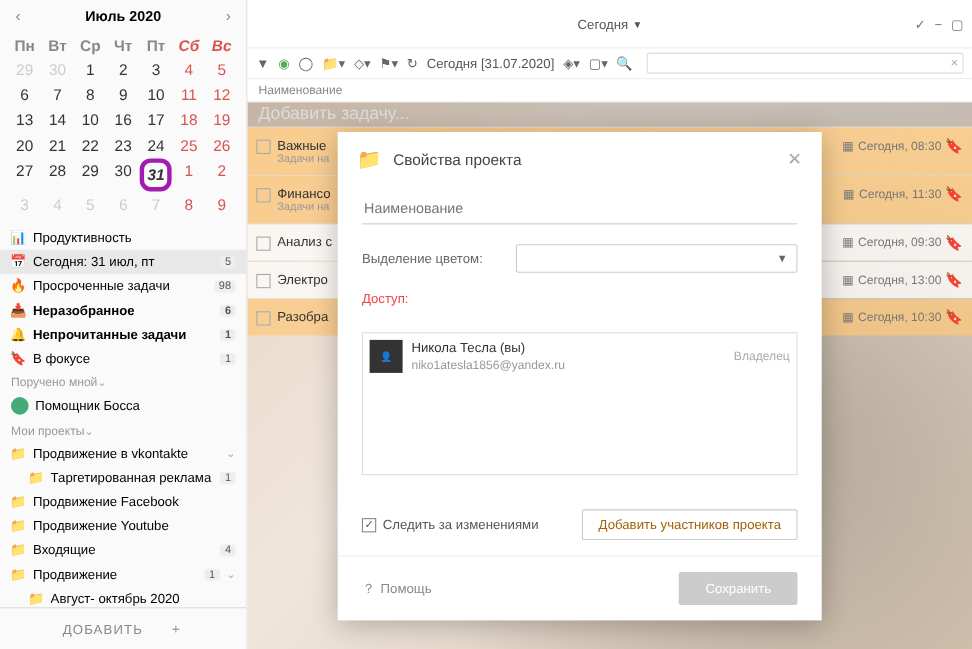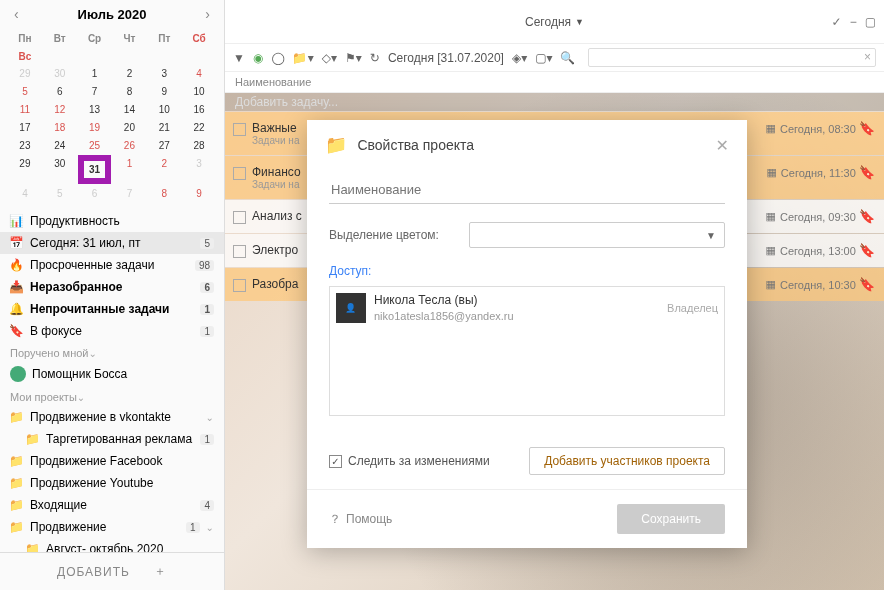--- a/index.html
+++ b/index.html
@@ -5,27 +5,27 @@
 * { margin: 0; padding: 0; box-sizing: border-box; font-family: "Segoe UI", Arial, sans-serif; }
 body { width: 884px; height: 590px; overflow: hidden; background: #f5f5f5; position: relative; }
 .app { display: flex; width: 100%; height: 100%; }
 
 
 .sidebar { width: 225px; background: #fafafa; border-right: 1px solid #ddd; display: flex; flex-direction: column; font-size: 12px; }
 .cal-header { display: flex; align-items: center; justify-content: space-between; padding: 6px 10px; }
 .cal-month { font-weight: 700; font-size: 13px; }
 .cal-nav { color: #888; cursor: pointer; padding: 0 4px; font-size: 14px; }
 .calendar { padding: 2px 8px 8px 8px; }
-.cal-grid { display: grid; grid-template-columns: repeat(6, 1fr); gap: 1px; text-align: center; font-size: 10px; }
+.cal-grid { display: grid; grid-template-columns: repeat(7, 1fr); gap: 1px; text-align: center; font-size: 14px; }
 .cal-dh { color: #888; padding: 3px 0; font-weight: 600; }
-.cal-dh.wk { color: #d9534f; }
+.cal-dh.wk { color: #d9534f; font-style: italic; }
 .cal-day { padding: 3px 0; color: #333; cursor: pointer; }
 .cal-day.other { color: #ccc; }
 .cal-day.wk { color: #d9534f; }
-.cal-day.today { border: 6px solid #a21caf; border-radius: 0; font-weight: bold; }
+.cal-day.today { border: 4px solid #a21caf; border-radius: 10px; font-weight: bold; font-style: italic; }
 
 .nav-list { flex: 1; overflow: hidden; }
 .nav-item { display: flex; align-items: center; padding: 4px 10px; gap: 6px; cursor: pointer; position: relative; }
 .nav-item.active { background: #e8e8e8; }
 .nav-item.bold { font-weight: bold; }
 .nav-icon { width: 14px; display: inline-flex; justify-content: center; font-size: 12px; color: #888; }
 .nav-label { flex: 1; white-space: nowrap; overflow: hidden; text-overflow: ellipsis; }
 .nav-badge { background: #eee; border-radius: 3px; padding: 0 4px; font-size: 10px; color: #555; }
 .nav-chevron { color: #aaa; font-size: 10px; }
 .nav-group { color: #999; font-size: 11px; padding: 5px 10px 3px; display: flex; align-items: center; }
@@ -46,21 +46,21 @@
 .tb-ico { cursor: pointer; display: inline-flex; align-items: center; }
 .tb-date { color: #555; }
 .tb-search { flex: 1; border: 1px solid #ddd; height: 19px; border-radius: 2px; margin-left: 4px; position: relative; }
 .tb-search-x { position: absolute; right: 4px; top: 1px; color: #aaa; cursor: pointer; }
 
 .col-header { font-size: 11px; color: #888; padding: 4px 10px; border-bottom: 1px solid #eee; }
 
 .content { flex: 1; position: relative; background: linear-gradient(135deg, #e8d5c4 0%, #f0e6dc 40%, #d4c4b0 100%); overflow: hidden; }
 .bg-overlay { position: absolute; inset: 0; background: radial-gradient(circle at 70% 60%, rgba(60,50,40,0.3), transparent 60%); }
 
-.add-task { background: rgba(0,0,0,0.15); color: #ddd; padding: 2px 10px; font-size: 12px; position: relative; }
+.add-task { background: rgba(0,0,0,0.15); color: #ddd; padding: 2px 10px; font-size: 16px; position: relative; }
 
 .task-row { display: flex; align-items: flex-start; background: rgba(255,255,255,0.75); margin-top: 1px; padding: 9px 8px; font-size: 12px; gap: 6px; position: relative; }
 .task-row.orange { background: rgba(255,200,120,0.7); }
 .task-check { width: 13px; height: 13px; border: 1px solid #aaa; margin-top: 2px; flex-shrink: 0; }
 .task-body { flex: 1; }
 .task-title { color: #333; }
 .task-sub { color: #999; font-size: 10px; }
 .task-due { color: #777; font-size: 11px; display: flex; align-items: center; gap: 4px; flex-shrink: 0; }
 .bm { color: #e67e22; font-size: 13px; }
 .om { color: #ccc; font-size: 13px; }
@@ -68,21 +68,21 @@
 
 .modal { position: absolute; left: 307px; top: 120px; width: 440px; background: #fff; box-shadow: 0 4px 24px rgba(0,0,0,0.25); z-index: 100; font-size: 12px; }
 .modal-header { display: flex; align-items: center; padding: 14px 18px; gap: 10px; }
 .modal-header .title { flex: 1; font-size: 14px; color: #444; }
 .modal-close { color: #aaa; cursor: pointer; font-size: 16px; }
 .modal-body { padding: 6px 22px 16px; }
 .field-input { width: 100%; border: none; border-bottom: 1px solid #ccc; padding: 6px 2px; font-size: 13px; color: #888; outline: none; margin-bottom: 18px; }
 .field-row { display: flex; align-items: center; margin-bottom: 16px; gap: 10px; }
 .field-label { color: #666; flex: 0 0 130px; }
 .color-select { flex: 1; border: 1px solid #ccc; height: 26px; border-radius: 2px; display: flex; align-items: center; justify-content: flex-end; padding: 0 8px; color: #666; cursor: pointer; }
-.access-label { color: #3b82f6; margin-bottom: 8px; }
+.access-label { color: #ef4444; margin-bottom: 24px; }
 .member-box { border: 1px solid #ddd; padding: 6px; min-height: 130px; }
 .member { display: flex; align-items: center; gap: 8px; }
 .member-av { width: 30px; height: 30px; background: #333; display: flex; align-items: center; justify-content: center; color: #fff; font-size: 9px; }
 .member-info { flex: 1; line-height: 1.3; }
 .member-name { color: #333; }
 .member-email { color: #999; font-size: 11px; }
 .member-role { color: #aaa; font-size: 11px; }
 .modal-actions { display: flex; align-items: center; padding: 14px 22px; gap: 14px; border-top: 1px solid transparent; }
 .follow { display: flex; align-items: center; gap: 6px; color: #555; }
 .follow-check { width: 13px; height: 13px; border: 1px solid #888; display: inline-flex; align-items: center; justify-content: center; font-size: 10px; color: #555; }

